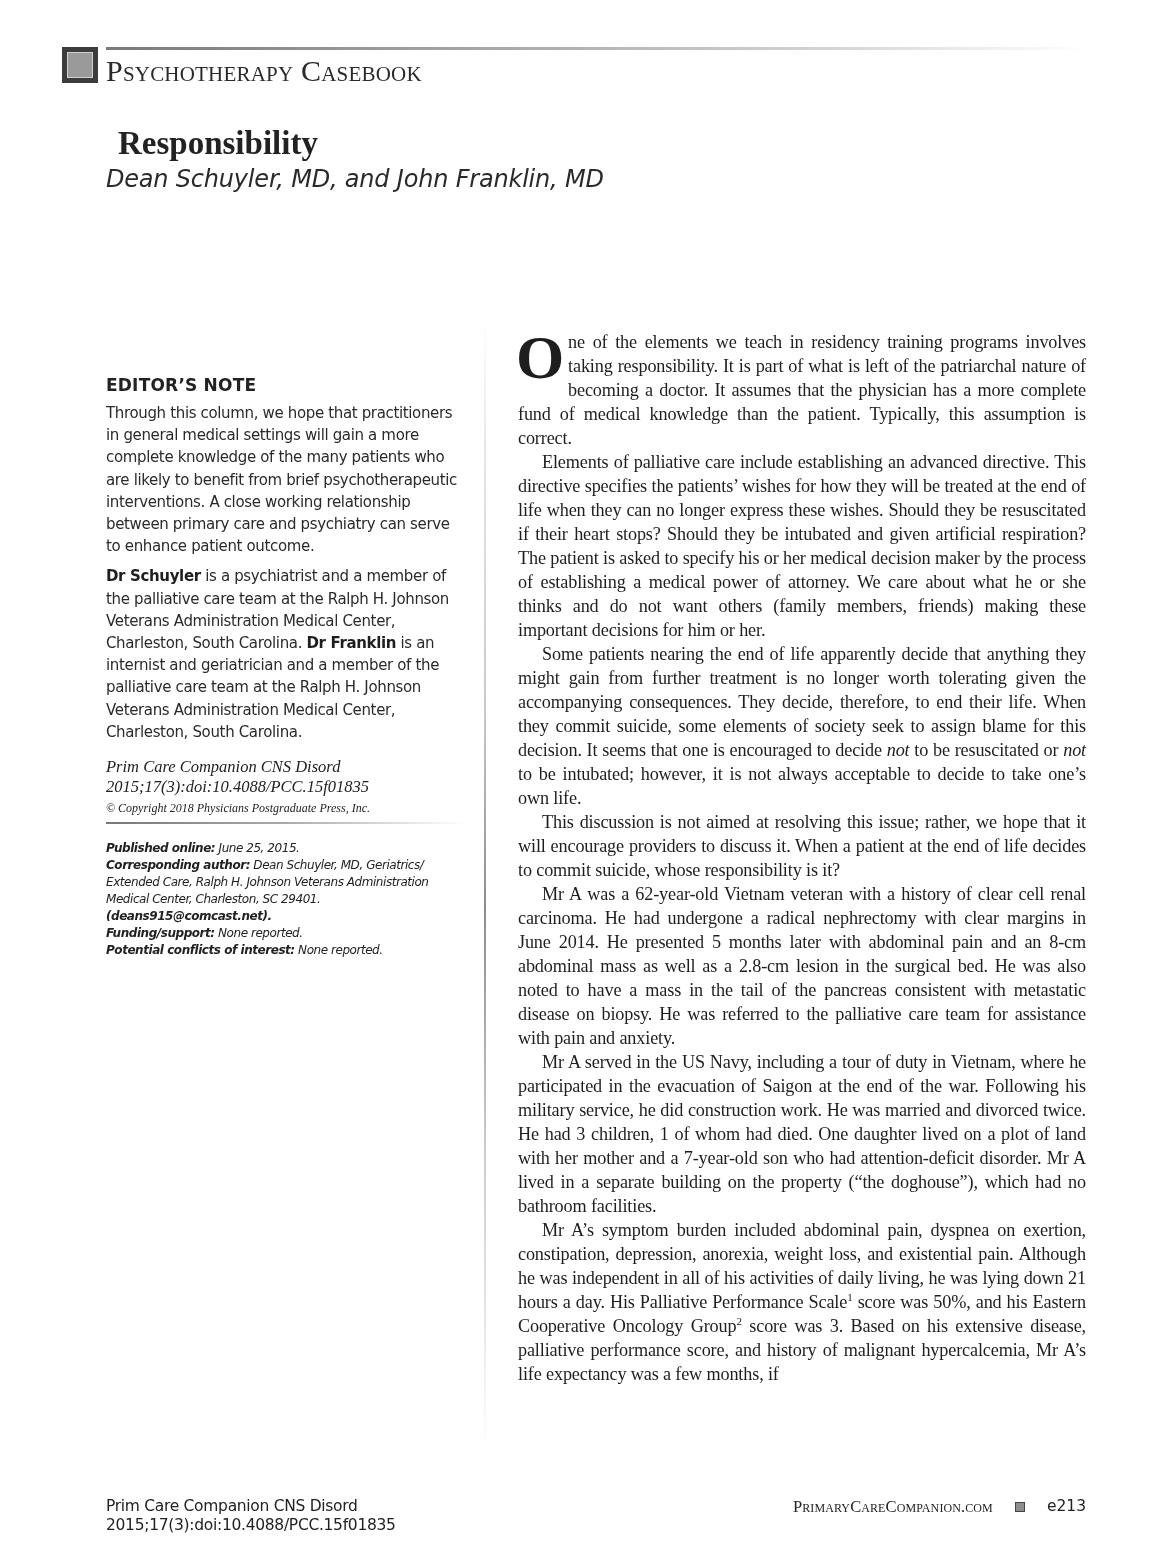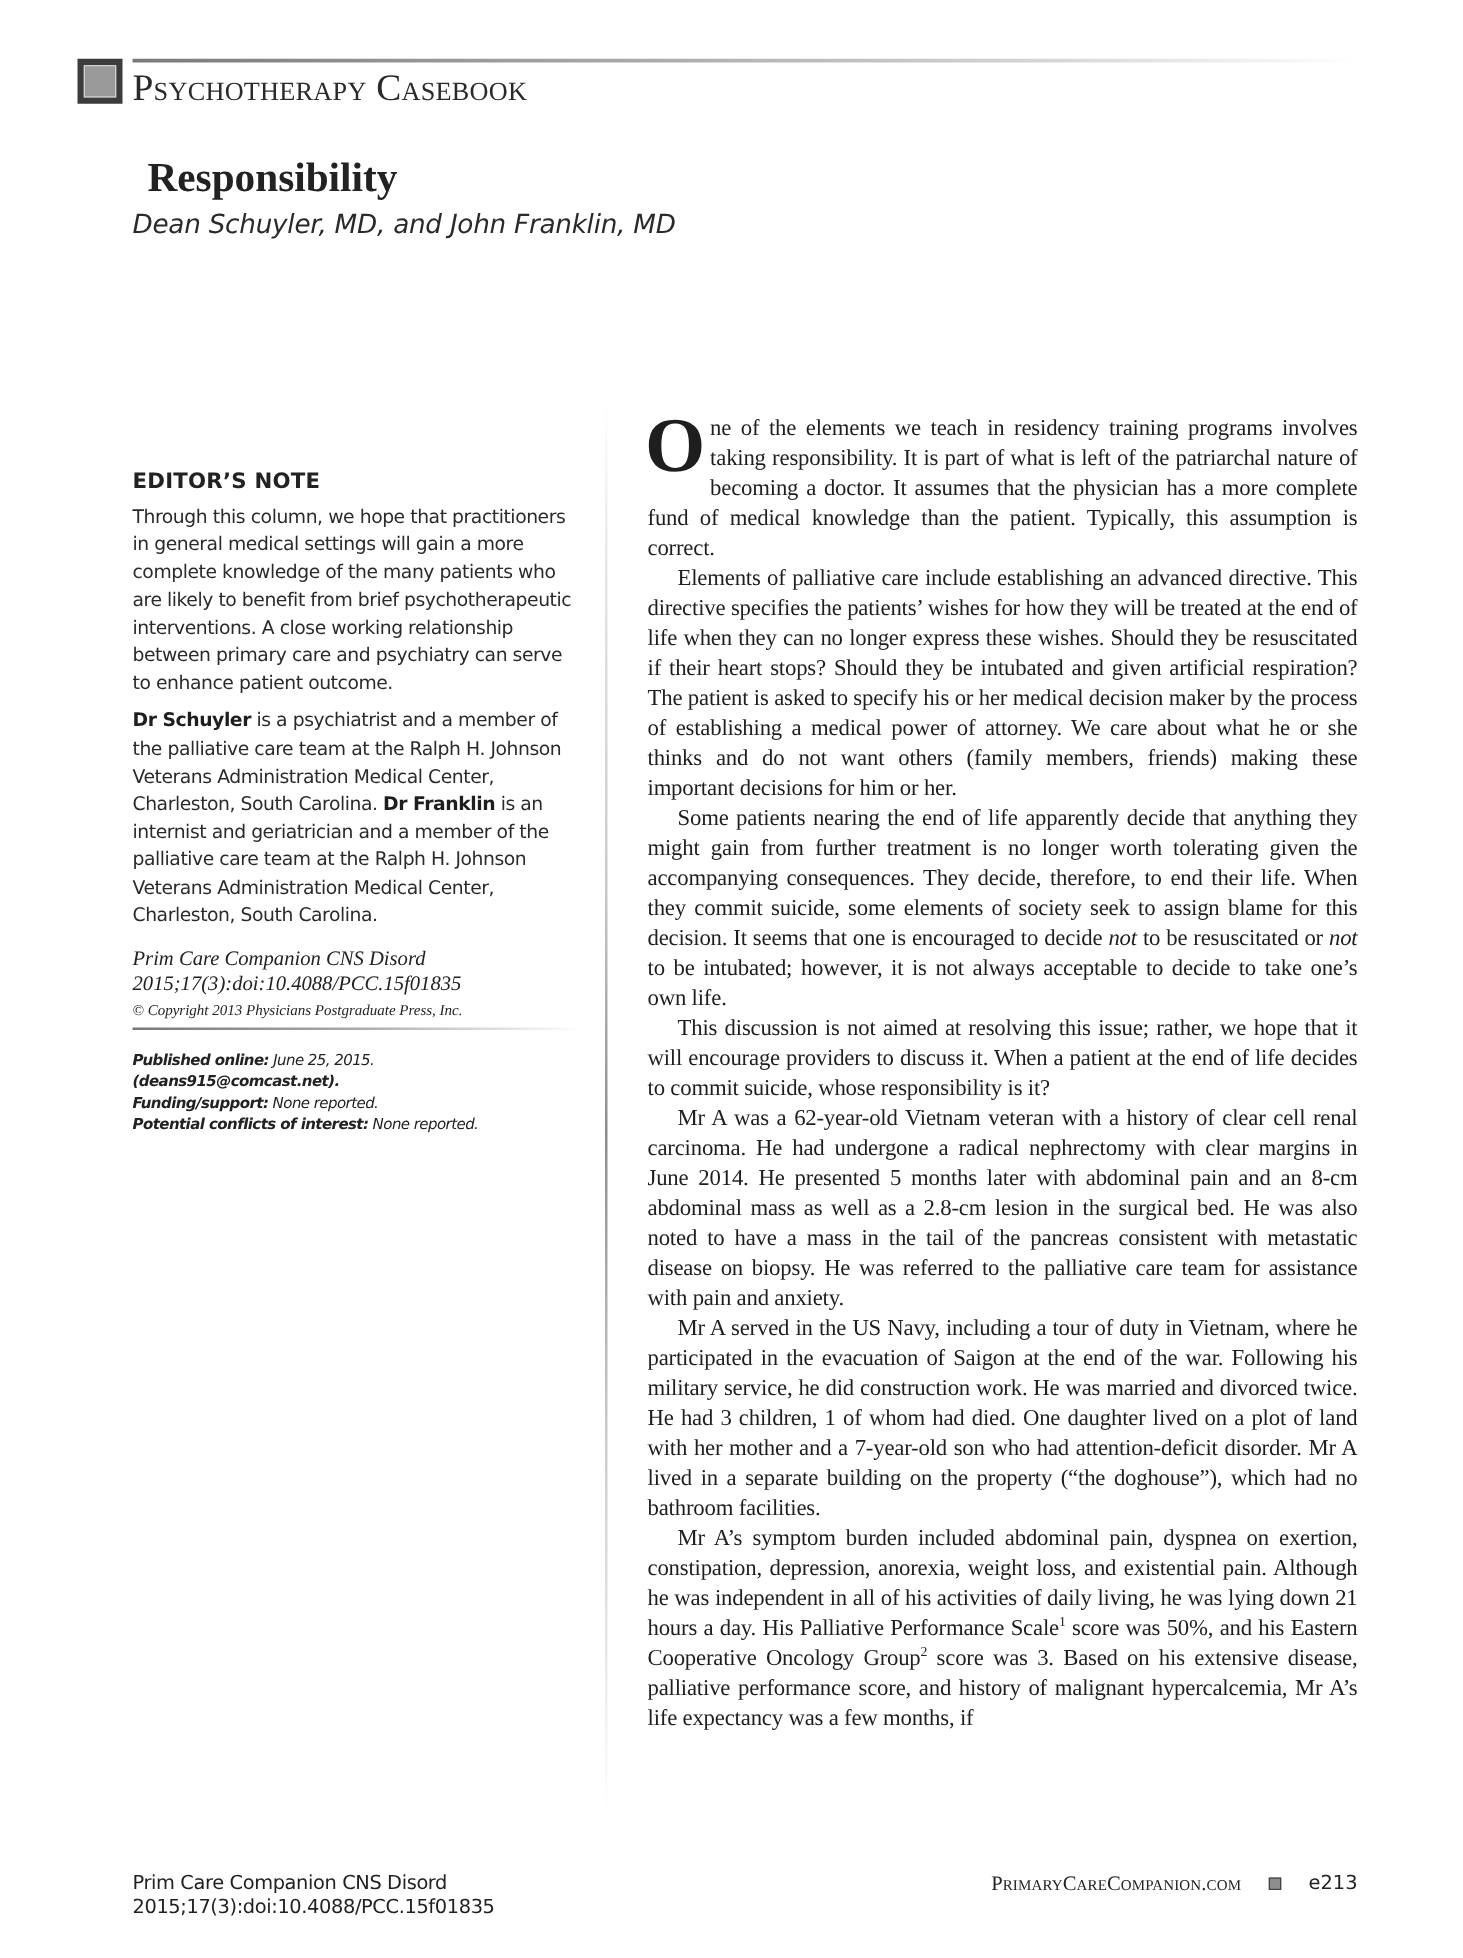--- a/index.html
+++ b/index.html
@@ -24,21 +24,21 @@
   }
   .section-label {
     position: absolute; left: 106px; top: 53px; font-size: 30px; color: #2a2a2a;
     font-variant: small-caps; letter-spacing: 0.2px; line-height: 36px;
   }
   .article-title {
     position: absolute; left: 106px; top: 110px; font-size: 33px; font-weight: bold; color: #222;
     line-height: 42px; margin: 12px;
   }
   .authors {
-    position: absolute; left: 106px; top: 164px; font-size: 21px; font-style: italic; color: #2a2a2a;
+    position: absolute; left: 106px; top: 164px; font-size: 24px; font-style: italic; color: #2a2a2a;
     line-height: 30px; letter-spacing: -0.2px;
   }
 
   
   .left-col { position: absolute; left: 106px; top: 374px; width: 362px; }
   .ed-head { font-size: 17px; font-weight: bold; color: #222; margin: 0 0 6px 0; line-height: 22px; letter-spacing: 0.2px; }
   .ed-body { font-size: 15px; line-height: 22.2px; color: #2a2a2a; margin: 0 0 8px 0; letter-spacing: -0.35px; }
   .ed-body b { color: #1e1e1e; }
   .cite { font-size: 16.5px; font-style: italic; line-height: 20px; color: #222; margin: 0; }
   .copyright { font-size: 12px; font-style: italic; line-height: 18px; color: #222; margin: 2px 0 0 0; }
@@ -87,25 +87,26 @@
 <div class="section-label serif">Psychotherapy Casebook</div>
 <h1 class="article-title serif">Responsibility</h1>
 <div class="authors sans">Dean Schuyler, MD, and John Franklin, MD</div>
 
 <div class="left-col">
   <div class="ed-head sans">EDITOR’S NOTE</div>
   <p class="ed-body sans">Through this column, we hope that practitioners in general medical settings will gain a more complete knowledge of the many patients who are likely to benefit from brief psychotherapeutic interventions. A close working relationship between primary care and psychiatry can serve to enhance patient outcome.</p>
   <p class="ed-body sans"><b>Dr Schuyler</b><span> is a psychiatrist and a member of the palliative care team at the Ralph H. Johnson Veterans Administration Medical Center, Charleston, South Carolina. </span><b>Dr Franklin</b><span> is an internist and geriatrician and a member of the palliative care team at the Ralph H. Johnson Veterans Administration Medical Center, Charleston, South Carolina.</span></p>
   <p class="cite serif" style="margin-top:14px">Prim Care Companion CNS Disord</p>
   <p class="cite serif">2015;17(3):doi:10.4088/PCC.15f01835</p>
-  <p class="copyright serif">© Copyright 2013 Physicians Postgraduate Press, Inc.</p>
+  <p class="copyright serif">© Copyright 2018 Physicians Postgraduate Press, Inc.</p>
 </div>
 <div class="left-rule"></div>
 <div class="meta sans">
   <p><b>Published online:</b><span> June 25, 2015.</span></p>
+  <p><b>Corresponding author:</b><span> Dean Schuyler, MD, Geriatrics/ Extended Care, Ralph H. Johnson Veterans Administration Medical Center, Charleston, SC 29401.</span></p>
   <p><b>(deans915@comcast.net).</b></p>
   <p><b>Funding/support:</b><span> None reported.</span></p>
   <p><b>Potential conflicts of interest:</b><span> None reported.</span></p>
 </div>
 
 <div class="col-divider"></div>
 
 <div class="right-col serif">
   <p class="body-p first"><span class="dropcap">O</span><span>ne of the elements we teach in residency training programs involves taking responsibility. It is part of what is left of the patriarchal nature of becoming a doctor. It assumes that the physician has a more complete fund of medical knowledge than the patient. Typically, this assumption is correct.</span></p>
   <p class="body-p">Elements of palliative care include establishing an advanced directive. This directive specifies the patients’ wishes for how they will be treated at the end of life when they can no longer express these wishes. Should they be resuscitated if their heart stops? Should they be intubated and given artificial respiration? The patient is asked to specify his or her medical decision maker by the process of establishing a medical power of attorney. We care about what he or she thinks and do not want others (family members, friends) making these important decisions for him or her.</p>

